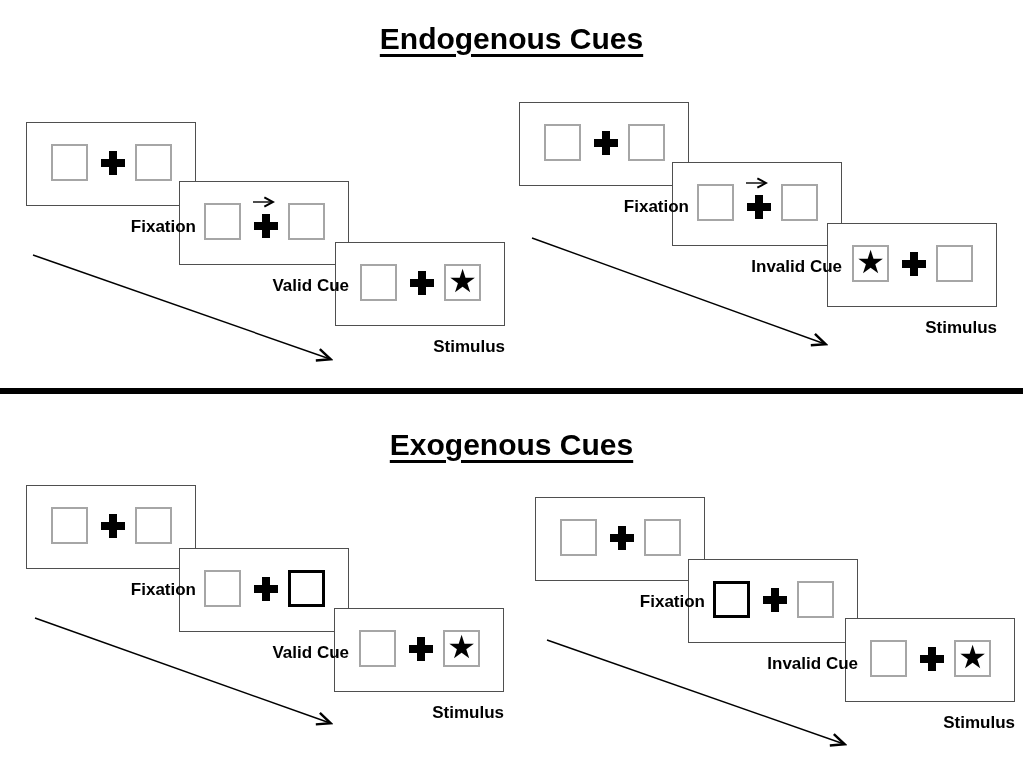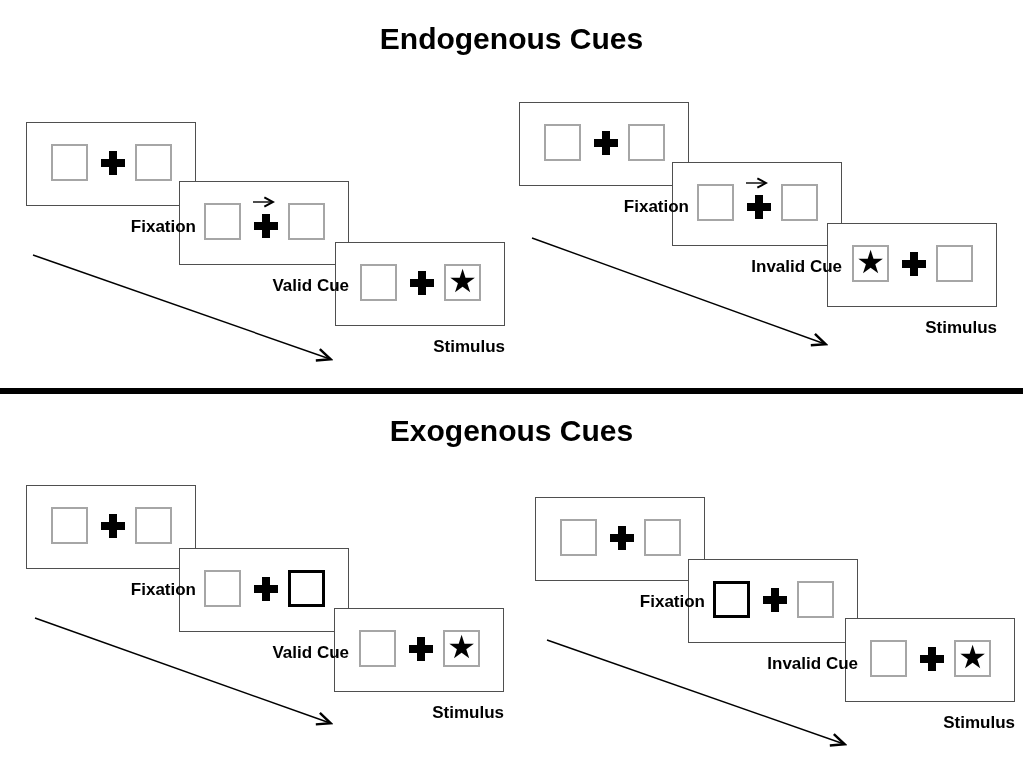--- a/index.html
+++ b/index.html
@@ -3,24 +3,24 @@
 <meta charset="utf-8">
 <style>
   html,body{margin:0;padding:0;background:#ffffff;}
   .canvas{
     position:relative;width:1023px;height:767px;background:#ffffff;
     font-family:"Liberation Sans",sans-serif;overflow:hidden;
   }
   .title{
     position:absolute;left:0;width:100%;text-align:center;color:#000;
     font-weight:bold;font-size:30px;letter-spacing:0px;
-    text-decoration-thickness:3px;text-underline-offset:5px;
+    text-decoration:underline;text-decoration-thickness:3px;text-underline-offset:5px;
   }
   .title-top{top:22px;}
-  .title-bottom{top:414px;}
+  .title-bottom{top:428px;}
   .divider{position:absolute;left:0;top:388px;width:1023px;height:6px;background:#000;z-index:4;}
   .arrow-layer{position:absolute;left:0;top:0;width:1023px;height:767px;z-index:1;pointer-events:none;}
 
   .panel{
     position:absolute;width:170px;height:84px;background:#fff;
     border:1px solid #4f4f4f;box-sizing:border-box;z-index:2;
   }
   .sq{
     position:absolute;top:21px;width:37px;height:37px;background:#fff;
     border:2px solid #a6a6a6;box-sizing:border-box;

